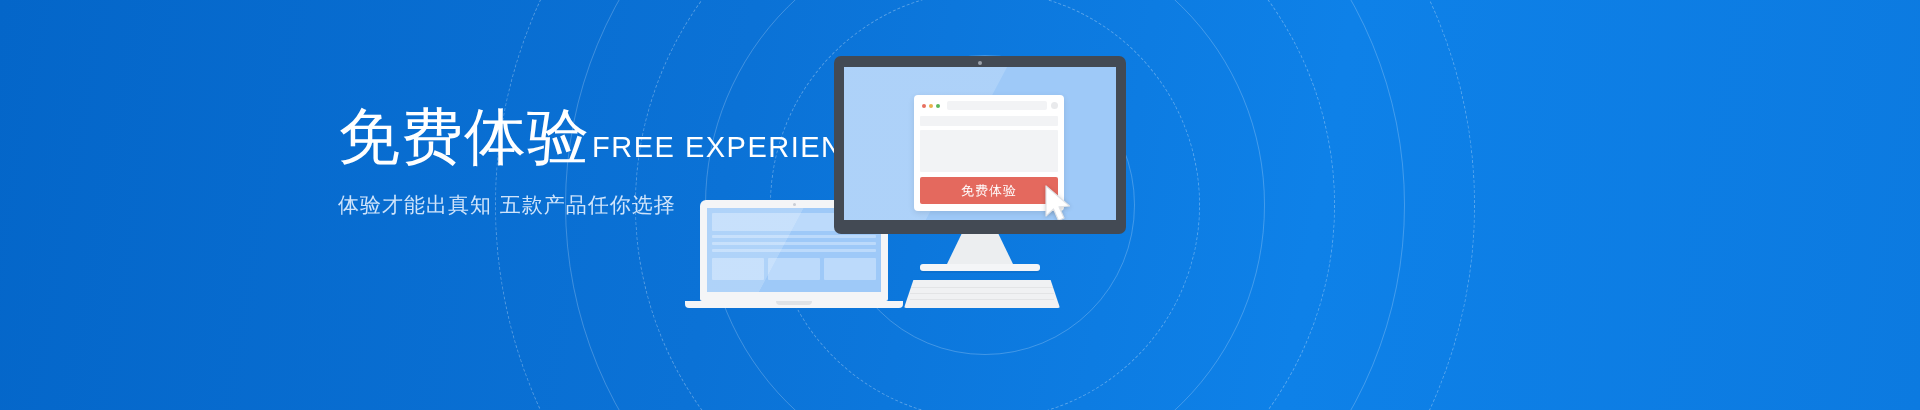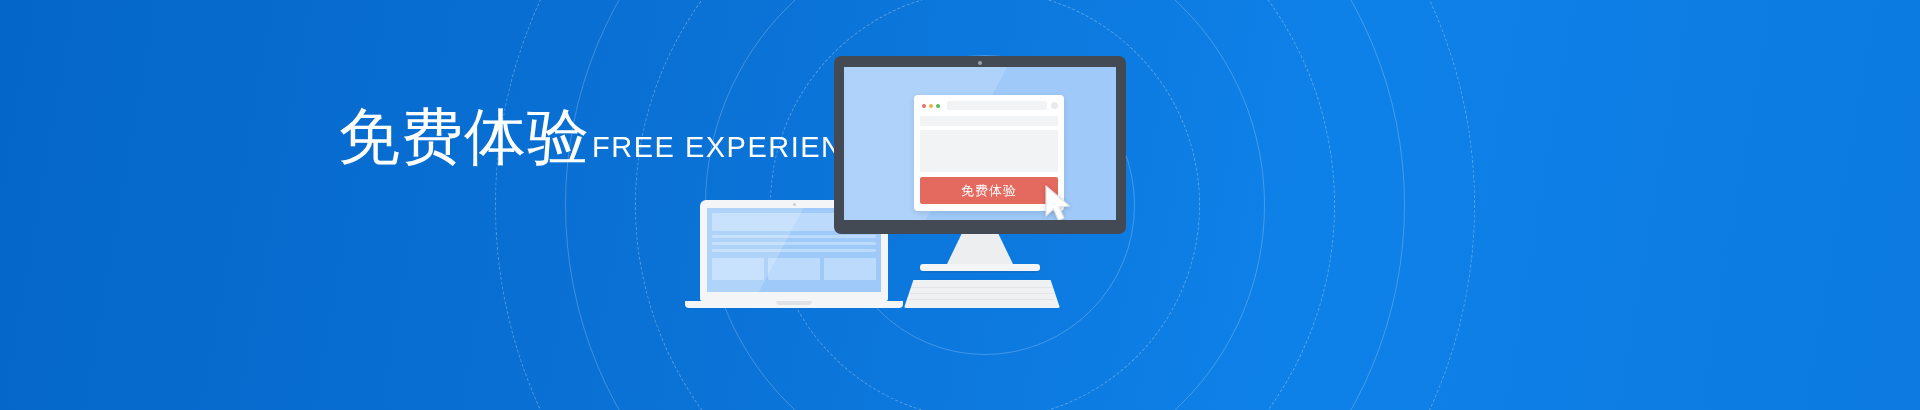--- a/index.html
+++ b/index.html
@@ -153,20 +153,21 @@
     <div class="ring dashed r4"></div>
     <div class="ring r5"></div>
     <div class="ring dashed r6"></div>
   </div>
 
   <div class="copy">
     <div class="headline">
       <span class="cn">免费体验</span>
       <span class="en">FREE EXPERIENCE</span>
     </div>
+    <div class="subhead">体验才能出真知 五款产品任你选择</div>
   </div>
 
   <div class="laptop">
     <div class="lp-lid">
       <span class="lp-cam"></span>
       <div class="lp-screen">
         <div class="lp-head"></div>
         <div class="lp-txt"></div>
         <div class="lp-txt"></div>
         <div class="lp-txt"></div>

